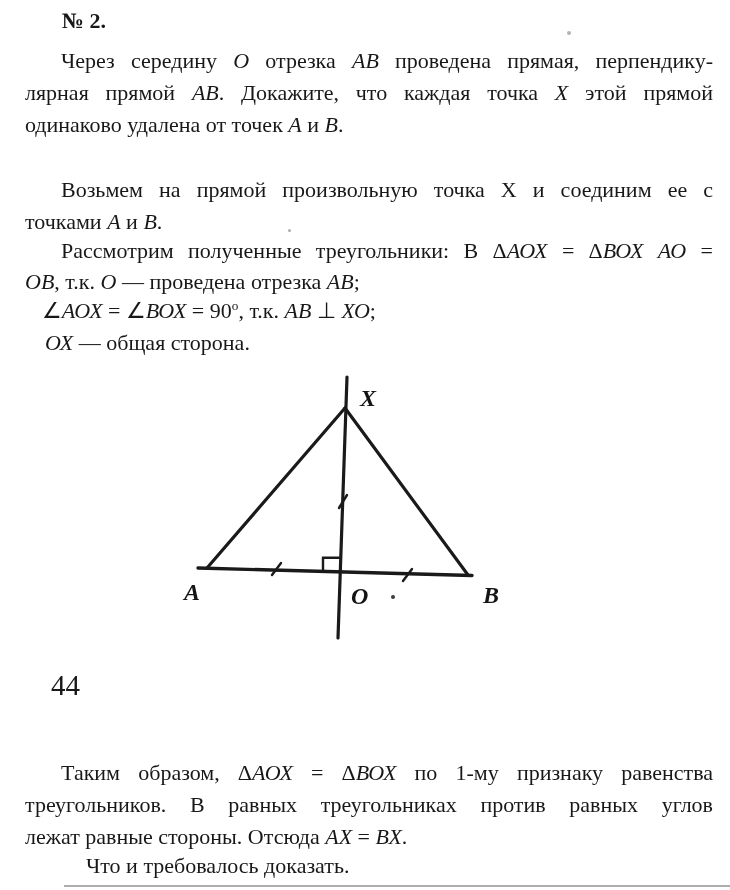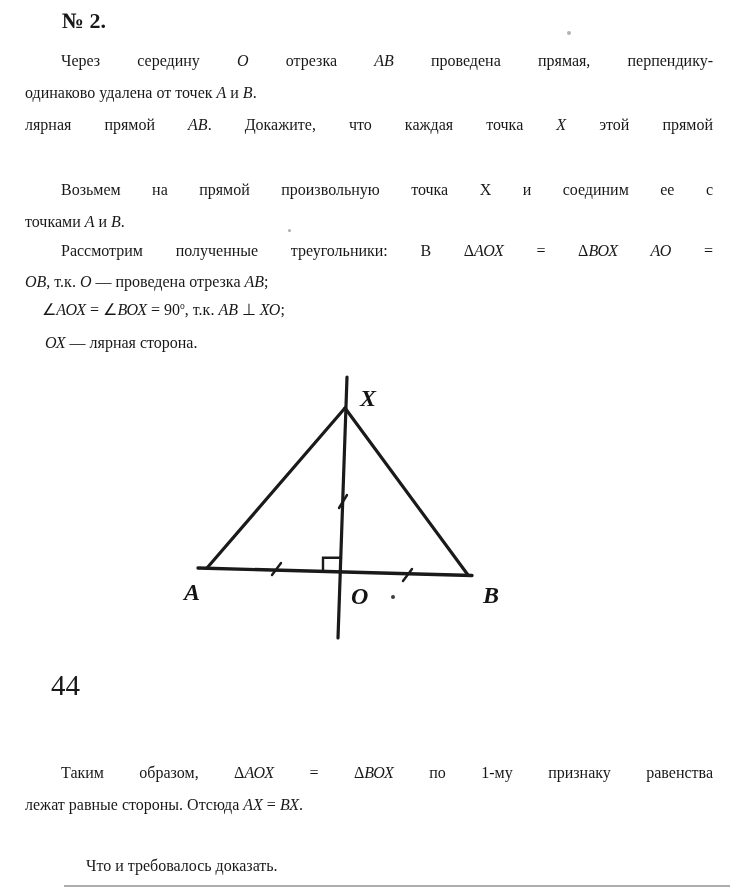--- a/index.html
+++ b/index.html
@@ -6,21 +6,21 @@
   .page {
     position: relative;
     width: 730px;
     height: 890px;
     background: #ffffff;
     font-family: "Liberation Serif", serif;
     color: #181818;
     overflow: hidden;
   }
   .block { position: absolute; left: 25px; width: 688px; }
-  .line { font-size: 16px; line-height: 32px; }
+  .line { font-size: 22px; line-height: 32px; }
   .jl { text-align: justify; text-align-last: justify; }
   .ind { text-indent: 36px; }
   .it { font-style: italic; }
   .sup { font-size: 60%; vertical-align: super; }
 
   .title { left: 62px; top: 8px; width: 220px; font-size: 22px; font-weight: bold; line-height: 26px; }
   .p1 { top: 45px; }
   .p2 { top: 174px; }
   .p3 { top: 235px; }
   .p3 .line { line-height: 31px; }
@@ -49,40 +49,40 @@
 </style>
 </head>
 <body>
 
 <div class="page">
 
   <div class="block title">№ 2.</div>
 
   <div class="block p1">
     <div class="line jl ind"><span>Через середину </span><span class="it">О</span><span> отрезка </span><span class="it">АВ</span><span> проведена прямая, перпендику-</span></div>
+    <div class="line jl"><span>лярная прямой </span><span class="it">АВ</span><span>. Докажите, что каждая точка </span><span class="it">Х</span><span> этой прямой</span></div>
     <div class="line"><span>одинаково удалена от точек </span><span class="it">А</span><span> и </span><span class="it">В</span><span>.</span></div>
-    <div class="line jl"><span>лярная прямой </span><span class="it">АВ</span><span>. Докажите, что каждая точка </span><span class="it">Х</span><span> этой прямой</span></div>
   </div>
 
   <div class="block p2">
     <div class="line jl ind"><span>Возьмем на прямой произвольную точка Х и соединим ее с</span></div>
     <div class="line"><span>точками </span><span class="it">А</span><span> и </span><span class="it">В</span><span>.</span></div>
   </div>
 
   <div class="block p3">
     <div class="line jl ind"><span>Рассмотрим полученные треугольники: В Δ</span><span class="it">АОХ</span><span> = Δ</span><span class="it">ВОХ</span><span> </span><span class="it">АО</span><span> =</span></div>
     <div class="line"><span class="it">ОВ</span><span>, т.к. </span><span class="it">О</span><span> — проведена отрезка </span><span class="it">АВ</span><span>;</span></div>
   </div>
 
   <div class="block p4">
     <div class="line"><span>∠</span><span class="it">АОХ</span><span> = ∠</span><span class="it">ВОХ</span><span> = 90</span><span class="sup">о</span><span>, т.к. </span><span class="it">АВ</span><span> ⊥ </span><span class="it">ХО</span><span>;</span></div>
   </div>
 
   <div class="block p5">
-    <div class="line"><span class="it">ОХ</span><span> — лярная сторона.</span></div>
+    <div class="line"><span class="it">ОХ</span><span> — общая сторона.</span></div>
   </div>
 
   <svg class="diagram" width="400" height="272" viewBox="0 0 400 272">
     <g stroke="#1a1a1a" stroke-linecap="round" fill="none">
       <line x1="197" y1="5" x2="188" y2="266" stroke-width="3.2"></line>
       <line x1="48" y1="196" x2="322" y2="203.5" stroke-width="3.4"></line>
       <line x1="57" y1="196" x2="195" y2="36" stroke-width="3.2"></line>
       <line x1="195" y1="36" x2="318" y2="203" stroke-width="3.2"></line>
       <path d="M 173 199.4 L 173 185.8 L 190.9 185.8" stroke-width="2.4"></path>
       <line x1="122" y1="203" x2="131" y2="191" stroke-width="2.4"></line>
@@ -95,20 +95,21 @@
       <text x="34" y="228">A</text>
       <text x="201" y="232">O</text>
       <text x="333" y="231">B</text>
     </g>
   </svg>
 
   <div class="block pageno">44</div>
 
   <div class="block p6">
     <div class="line jl ind"><span>Таким образом, Δ</span><span class="it">АОХ</span><span> = Δ</span><span class="it">ВОХ</span><span> по 1-му признаку равенства</span></div>
+    <div class="line jl"><span>треугольников. В равных треугольниках против равных углов</span></div>
     <div class="line"><span>лежат равные стороны. Отсюда </span><span class="it">АХ</span><span> = </span><span class="it">ВХ</span><span>.</span></div>
   </div>
 
   <div class="block p7">
     <div class="line"><span>Что и требовалось доказать.</span></div>
   </div>
 
   <div class="bottom-line"></div>
   <div class="speck speck-1"></div>
   <div class="speck speck-2"></div>

